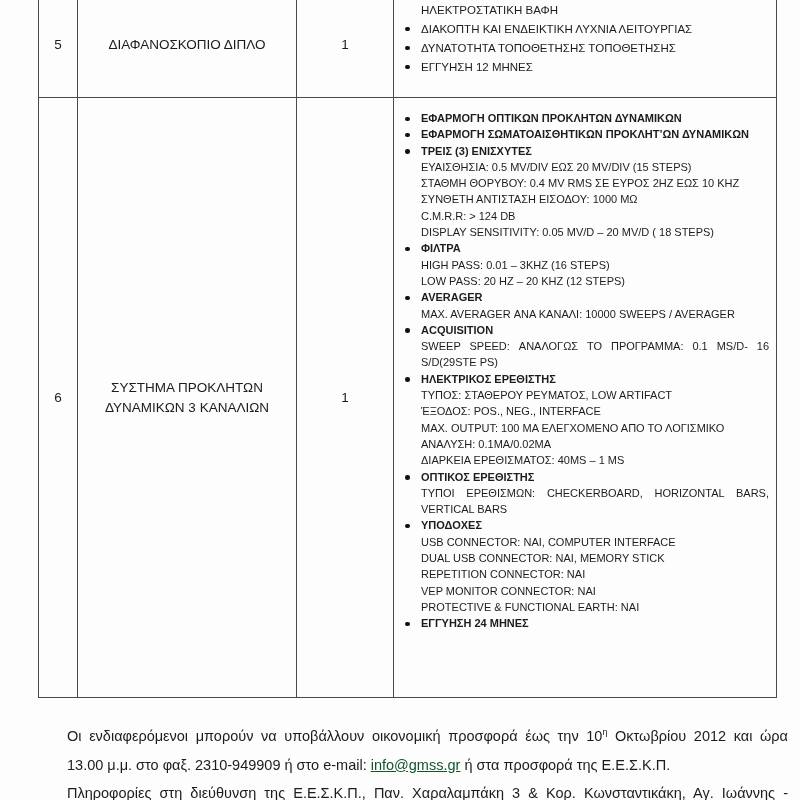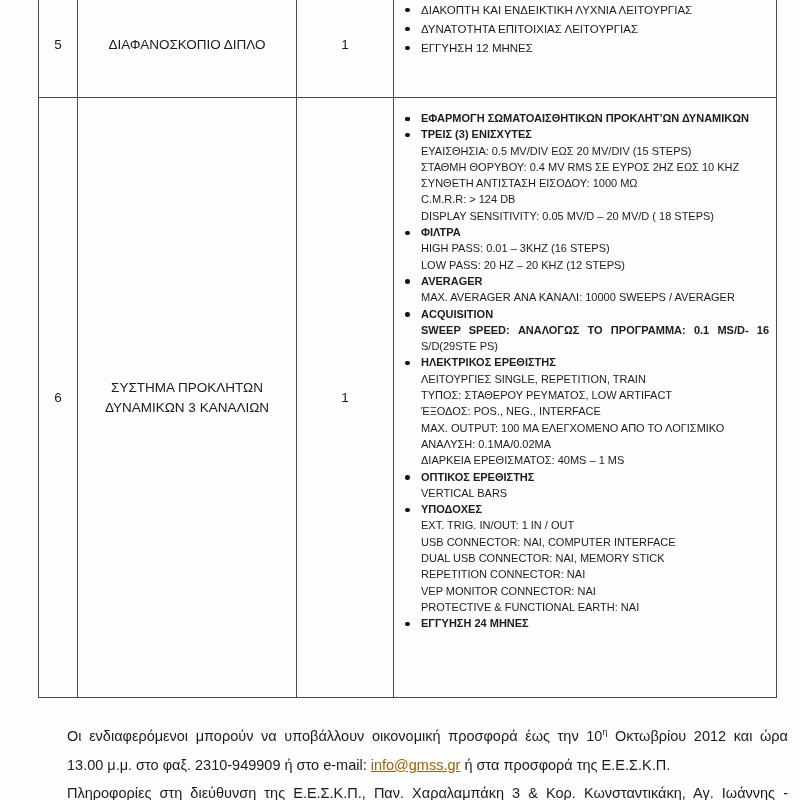--- a/index.html
+++ b/index.html
@@ -27,94 +27,94 @@
   .c-num{width:39px;border-right:1px solid var(--border);display:flex;align-items:center;justify-content:center;font-size:13.5px;}
   .c-name{width:219px;border-right:1px solid var(--border);display:flex;align-items:center;justify-content:center;text-align:center;font-size:13.5px;line-height:20px;padding:0 14px;}
   .c-qty{width:97px;border-right:1px solid var(--border);display:flex;align-items:center;justify-content:center;font-size:13.5px;}
   .c-spec{flex:1;min-width:0;}
   .row-5 .c-spec{padding-top:9px;font-size:11.5px;}
   .row-6 .c-spec{padding-top:12px;font-size:11px;}
   .spec-line{position:relative;padding-left:27px;padding-right:7px;white-space:nowrap;}
   .row-5 .spec-line{line-height:19px;}
   .row-6 .spec-line{line-height:16.3px;}
   .spec-line.b{font-weight:bold;}
-  .spec-line.just{white-space:normal;text-align:justify;text-align-last:justify;font-weight:bold;}
+  .spec-line.just{white-space:normal;text-align:justify;text-align-last:justify;}
   .bullet{
     position:absolute;left:11px;top:6.5px;width:4.5px;height:4.5px;
     background:#111;border-radius:50%;
   }
   
   .footer{
     position:absolute;left:67px;top:722px;width:721px;font-size:14.5px;
   }
   .fline{height:28.5px;line-height:28.5px;white-space:nowrap;}
   .fline.just{white-space:normal;text-align:justify;text-align-last:justify;}
   .fline sup{font-size:9px;line-height:0;}
-  .email-link{color:#a16207;text-decoration:underline;cursor:pointer;}
+  .email-link{color:#14532d;text-decoration:underline;cursor:pointer;}
 </style>
 </head>
 <body>
 
 <div class="page">
 
   <div class="doc-table" id="specTable">
       <div class="trow row-5">
         <div class="cell c-num">
           <span>5</span>
         </div>
         <div class="cell c-name">
           <span>ΔΙΑΦΑΝΟΣΚΟΠΙΟ ΔΙΠΛΟ</span>
         </div>
         <div class="cell c-qty">
           <span>1</span>
         </div>
         <div class="cell c-spec">
+          <div class="spec-line"><span>ΗΛΕΚΤΡΟΣΤΑΤΙΚΗ ΒΑΦΗ</span></div>
           <div class="spec-line"><span class="bullet"></span><span>ΔΙΑΚΟΠΤΗ ΚΑΙ ΕΝΔΕΙΚΤΙΚΗ ΛΥΧΝΙΑ ΛΕΙΤΟΥΡΓΙΑΣ</span></div>
-          <div class="spec-line"><span class="bullet"></span><span>ΔΥΝΑΤΟΤΗΤΑ ΕΠΙΤΟΙΧΙΑΣ ΛΕΙΤΟΥΡΓΙΑΣ</span></div>
+          <div class="spec-line"><span class="bullet"></span><span>ΔΥΝΑΤΟΤΗΤΑ ΤΟΠΟΘΕΤΗΣΗΣ ΤΟΠΟΘΕΤΗΣΗΣ</span></div>
           <div class="spec-line"><span class="bullet"></span><span>ΕΓΓΥΗΣΗ 12 ΜΗΝΕΣ</span></div>
         </div>
       </div>
       <div class="trow row-6">
         <div class="cell c-num">
           <span>6</span>
         </div>
         <div class="cell c-name">
           <span>ΣΥΣΤΗΜΑ ΠΡΟΚΛΗΤΩΝ ΔΥΝΑΜΙΚΩΝ 3 ΚΑΝΑΛΙΩΝ</span>
         </div>
         <div class="cell c-qty">
           <span>1</span>
         </div>
         <div class="cell c-spec">
-          <div class="spec-line b"><span class="bullet"></span></div>
+          <div class="spec-line b"><span class="bullet"></span><span>ΕΦΑΡΜΟΓΗ ΟΠΤΙΚΩΝ ΠΡΟΚΛΗΤΩΝ ΔΥΝΑΜΙΚΩΝ</span></div>
           <div class="spec-line b"><span class="bullet"></span><span>ΕΦΑΡΜΟΓΗ ΣΩΜΑΤΟΑΙΣΘΗΤΙΚΩΝ ΠΡΟΚΛΗΤ’ΩΝ ΔΥΝΑΜΙΚΩΝ</span></div>
           <div class="spec-line b"><span class="bullet"></span><span>ΤΡΕΙΣ (3) ΕΝΙΣΧΥΤΕΣ</span></div>
           <div class="spec-line"><span>ΕΥΑΙΣΘΗΣΙΑ: 0.5 MV/DIV ΕΩΣ 20 MV/DIV (15 STEPS)</span></div>
           <div class="spec-line"><span>ΣΤΑΘΜΗ ΘΟΡΥΒΟΥ: 0.4 MV RMS ΣΕ ΕΥΡΟΣ 2HZ ΕΩΣ 10 KHZ</span></div>
           <div class="spec-line"><span>ΣΥΝΘΕΤΗ ΑΝΤΙΣΤΑΣΗ ΕΙΣΟΔΟΥ: 1000 ΜΩ</span></div>
           <div class="spec-line"><span>C.M.R.R: &gt; 124 DB</span></div>
           <div class="spec-line"><span>DISPLAY SENSITIVITY: 0.05 MV/D – 20 MV/D ( 18 STEPS)</span></div>
           <div class="spec-line b"><span class="bullet"></span><span>ΦΙΛΤΡΑ</span></div>
           <div class="spec-line"><span>HIGH PASS: 0.01 – 3KHZ (16 STEPS)</span></div>
           <div class="spec-line"><span>LOW PASS: 20 HZ – 20 KHZ (12 STEPS)</span></div>
           <div class="spec-line b"><span class="bullet"></span><span>AVERAGER</span></div>
           <div class="spec-line"><span>MAX. AVERAGER ΑΝΑ ΚΑΝΑΛΙ: 10000 SWEEPS / AVERAGER</span></div>
           <div class="spec-line b"><span class="bullet"></span><span>ACQUISITION</span></div>
           <div class="spec-line just"><span>SWEEP SPEED: ΑΝΑΛΟΓΩΣ ΤΟ ΠΡΟΓΡΑΜΜΑ: 0.1 MS/D- 16</span></div>
           <div class="spec-line"><span>S/D(29STE PS)</span></div>
           <div class="spec-line b"><span class="bullet"></span><span>ΗΛΕΚΤΡΙΚΟΣ ΕΡΕΘΙΣΤΗΣ</span></div>
-          <div class="spec-line"><span>ΛΕΙΤΟΥΡΓΙΕΣ SINGLE, REPETITION, TRAIN</span></div>
           <div class="spec-line"><span>ΤΥΠΟΣ: ΣΤΑΘΕΡΟΥ ΡΕΥΜΑΤΟΣ, LOW ARTIFACT</span></div>
           <div class="spec-line"><span>ΈΞΟΔΟΣ: POS., NEG., INTERFACE</span></div>
           <div class="spec-line"><span>MAX. OUTPUT: 100 MA ΕΛΕΓΧΟΜΕΝΟ ΑΠΟ ΤΟ ΛΟΓΙΣΜΙΚΟ</span></div>
           <div class="spec-line"><span>ΑΝΑΛΥΣΗ: 0.1ΜΑ/0.02ΜΑ</span></div>
           <div class="spec-line"><span>ΔΙΑΡΚΕΙΑ ΕΡΕΘΙΣΜΑΤΟΣ: 40MS – 1 MS</span></div>
           <div class="spec-line b"><span class="bullet"></span><span>ΟΠΤΙΚΟΣ ΕΡΕΘΙΣΤΗΣ</span></div>
+          <div class="spec-line just"><span>ΤΥΠΟΙ ΕΡΕΘΙΣΜΩΝ: CHECKERBOARD, HORIZONTAL BARS,</span></div>
           <div class="spec-line"><span>VERTICAL BARS</span></div>
           <div class="spec-line b"><span class="bullet"></span><span>ΥΠΟΔΟΧΕΣ</span></div>
-          <div class="spec-line"><span>EXT. TRIG. IN/OUT: 1 IN / OUT</span></div>
           <div class="spec-line"><span>USB CONNECTOR: ΝΑΙ, COMPUTER INTERFACE</span></div>
           <div class="spec-line"><span>DUAL USB CONNECTOR: ΝΑΙ, MEMORY STICK</span></div>
           <div class="spec-line"><span>REPETITION CONNECTOR: ΝΑΙ</span></div>
           <div class="spec-line"><span>VEP MONITOR CONNECTOR: ΝΑΙ</span></div>
           <div class="spec-line"><span>PROTECTIVE &amp; FUNCTIONAL EARTH: ΝΑΙ</span></div>
           <div class="spec-line b"><span class="bullet"></span><span>ΕΓΓΥΗΣΗ 24 ΜΗΝΕΣ</span></div>
         </div>
       </div>
     </div>
 

